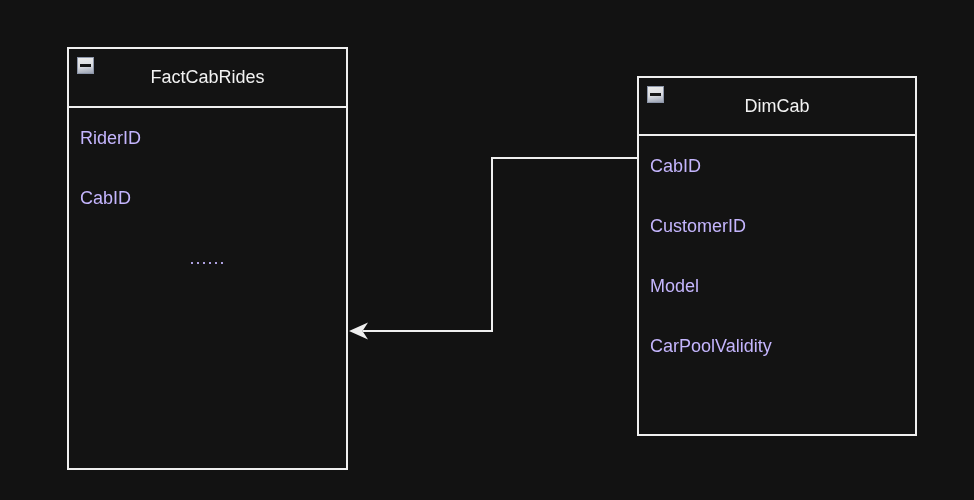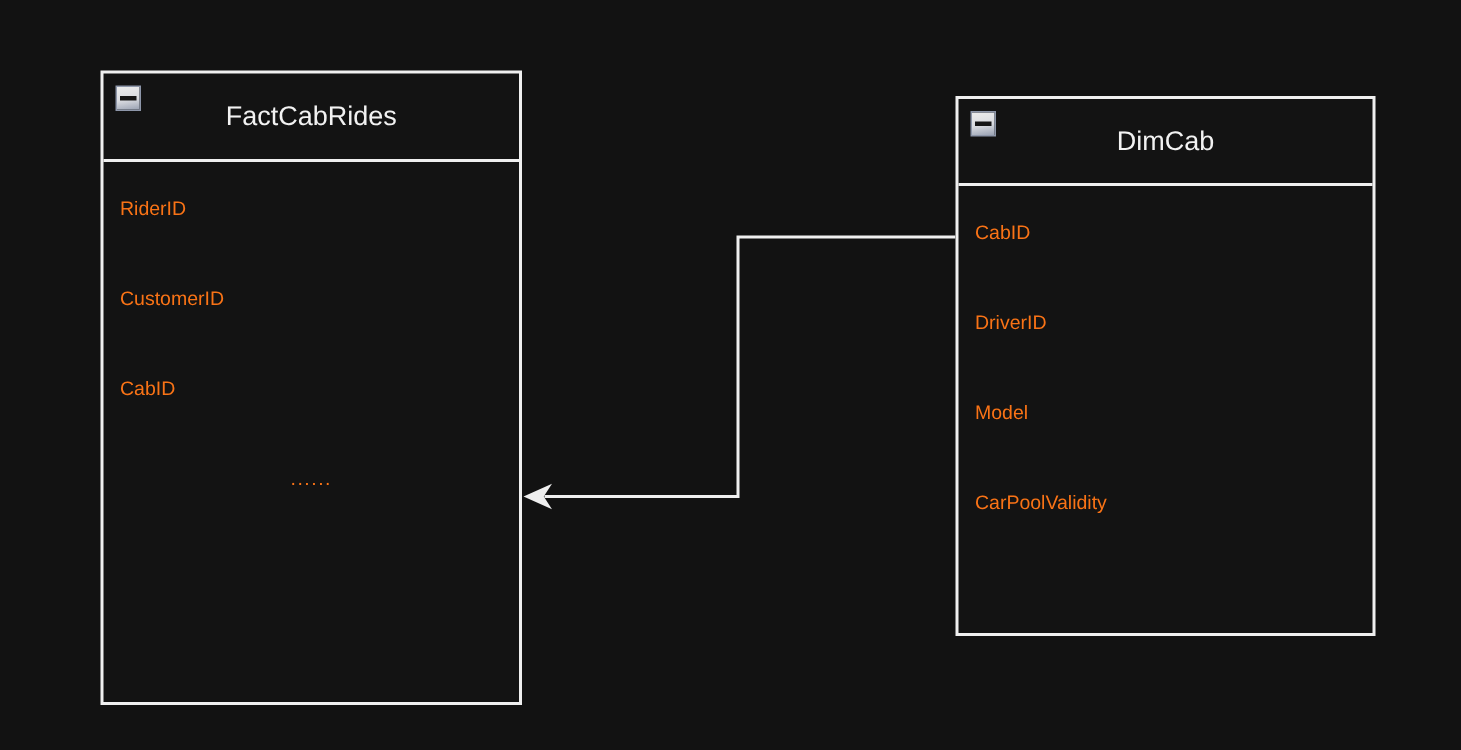--- a/index.html
+++ b/index.html
@@ -58,22 +58,22 @@
   .minus-bar {
     width: 11px;
     height: 3px;
     background: #161616;
   }
   .field {
     height: 60px;
     display: flex;
     align-items: center;
     padding-left: 11px;
-    font-size: 13px;
-    color: #f97316;
+    font-size: 18px;
+    color: #c4b5fd;
     white-space: nowrap;
   }
   .field.more {
     padding-left: 0;
     justify-content: center;
     letter-spacing: 1px;
   }
 </style>
 </head>
 <body>
@@ -86,31 +86,30 @@
   </svg>
 
   <div class="entity" style="left:67px; top:47px; width:281px; height:423px;">
     <div class="entity-header" style="height:57px;">
       <span class="collapse-btn">
         <span class="minus-bar"></span>
       </span>
       <span class="entity-title">FactCabRides</span>
     </div>
     <div class="field">RiderID</div>
-    <div class="field">CustomerID</div>
     <div class="field">CabID</div>
     <div class="field more">......</div>
   </div>
 
-  <div class="entity" style="left:637px; top:64px; width:280px; height:360px;">
+  <div class="entity" style="left:637px; top:76px; width:280px; height:360px;">
     <div class="entity-header" style="height:56px;">
       <span class="collapse-btn">
         <span class="minus-bar"></span>
       </span>
       <span class="entity-title">DimCab</span>
     </div>
     <div class="field">CabID</div>
-    <div class="field">DriverID</div>
+    <div class="field">CustomerID</div>
     <div class="field">Model</div>
     <div class="field">CarPoolValidity</div>
   </div>
 
 </div>
 
 </body></html>

